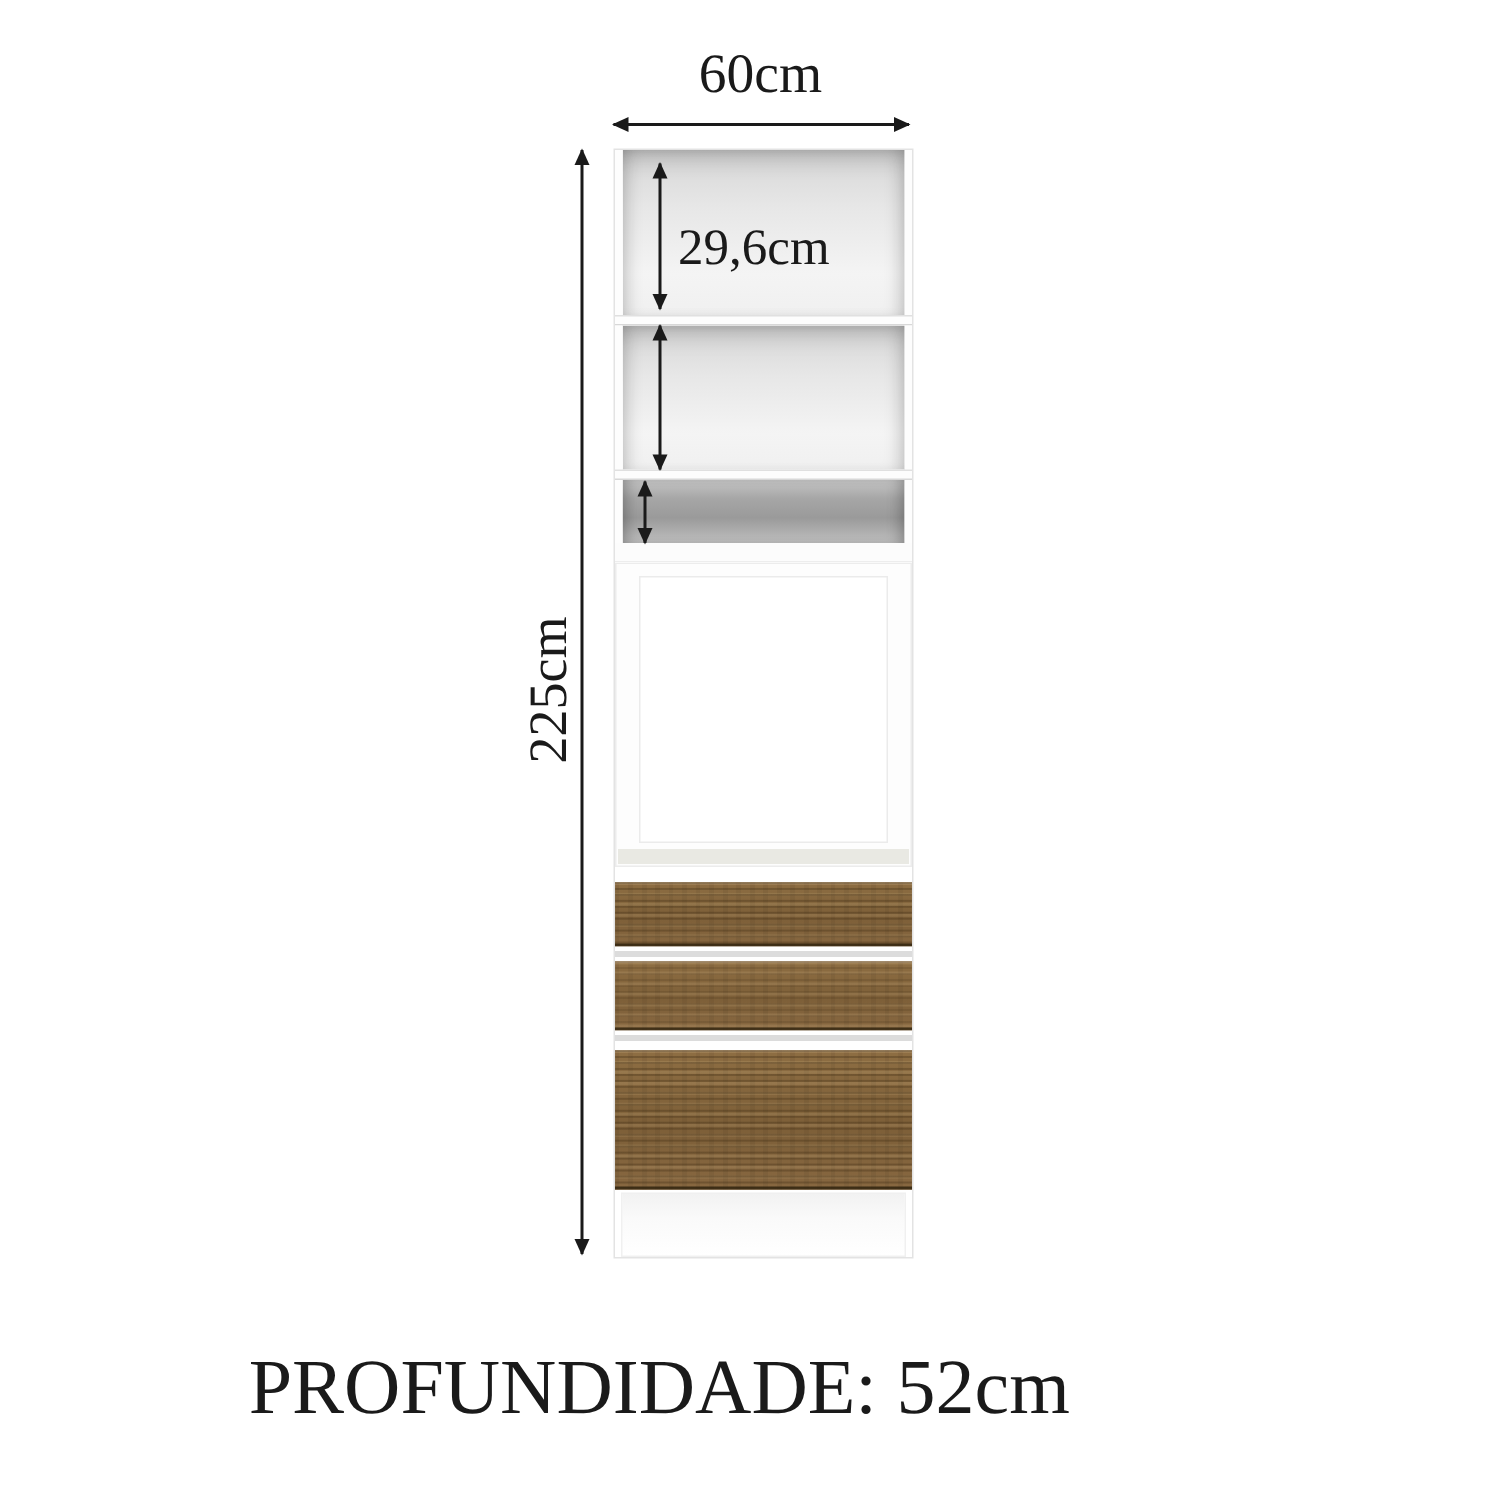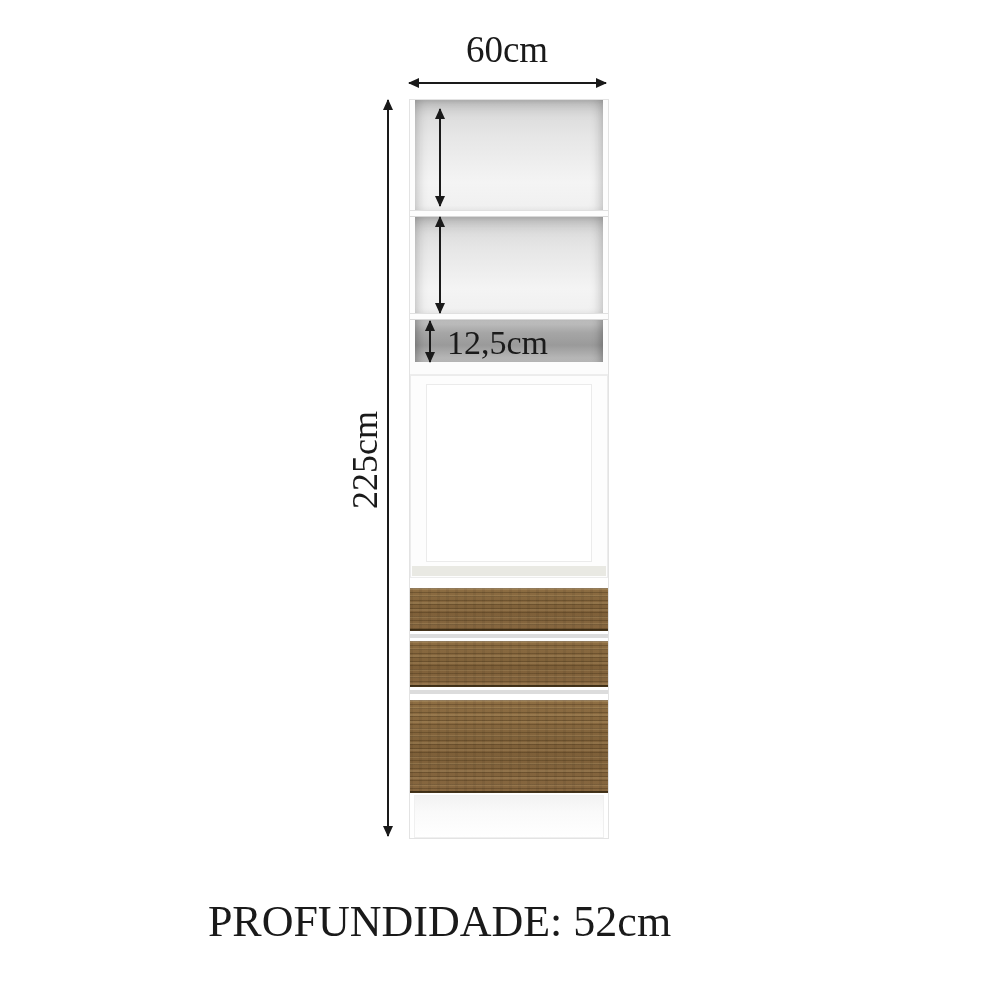--- a/index.html
+++ b/index.html
@@ -10,21 +10,21 @@
     color:var(--text,#1a1a1a);
   }
   .lbl { position:absolute; color:var(--text,#1a1a1a); white-space:nowrap; }
   .lbl.width   { left:408px; top:28px; width:198px; text-align:center; font-size:37px; }
   .lbl.height  { left:297px; top:442px; width:130px; height:36px; text-align:center;
                  font-size:36px; transform:rotate(-90deg); }
   .lbl.inner   { font-size:34px; }
   .lbl.s1 { left:452px; top:147px; }
   .lbl.s2 { left:452px; top:249px; }
   .lbl.s3 { left:447px; top:324px; }
-  .lbl.depth { left:0; top:896px; width:879px; text-align:center; font-size:44px; }
+  .lbl.depth { left:0; top:896px; width:879px; text-align:center; font-size:52px; }
 
   
   .varrow { position:absolute; width:2px; background:var(--arrow,#1a1a1a); }
   .varrow::before, .varrow::after {
     content:""; position:absolute; left:-4px;
     border-left:5px solid transparent; border-right:5px solid transparent;
   }
   .varrow::before { top:-1px;  border-bottom:11px solid var(--arrow,#1a1a1a); }
   .varrow::after  { bottom:-1px; border-top:11px solid var(--arrow,#1a1a1a); }
   .varrow.main { left:387px; top:100px; height:736px; }
@@ -126,20 +126,20 @@
     </div>
     <div class="part drawer d1"></div>
     <div class="part gap g1"></div>
     <div class="part drawer d2"></div>
     <div class="part gap g2"></div>
     <div class="part drawer d3"></div>
     <div class="part plinth"></div>
   </div>
 
   <div class="varrow a1"></div>
+  <div class="lbl inner s1">29,6cm</div>
 
   <div class="varrow a2"></div>
 
   <div class="varrow a3"></div>
-  <div class="lbl inner s3">12,5cm</div>
 
   <div class="lbl depth">PROFUNDIDADE: 52cm</div>
 </div>
 
 </body></html>

